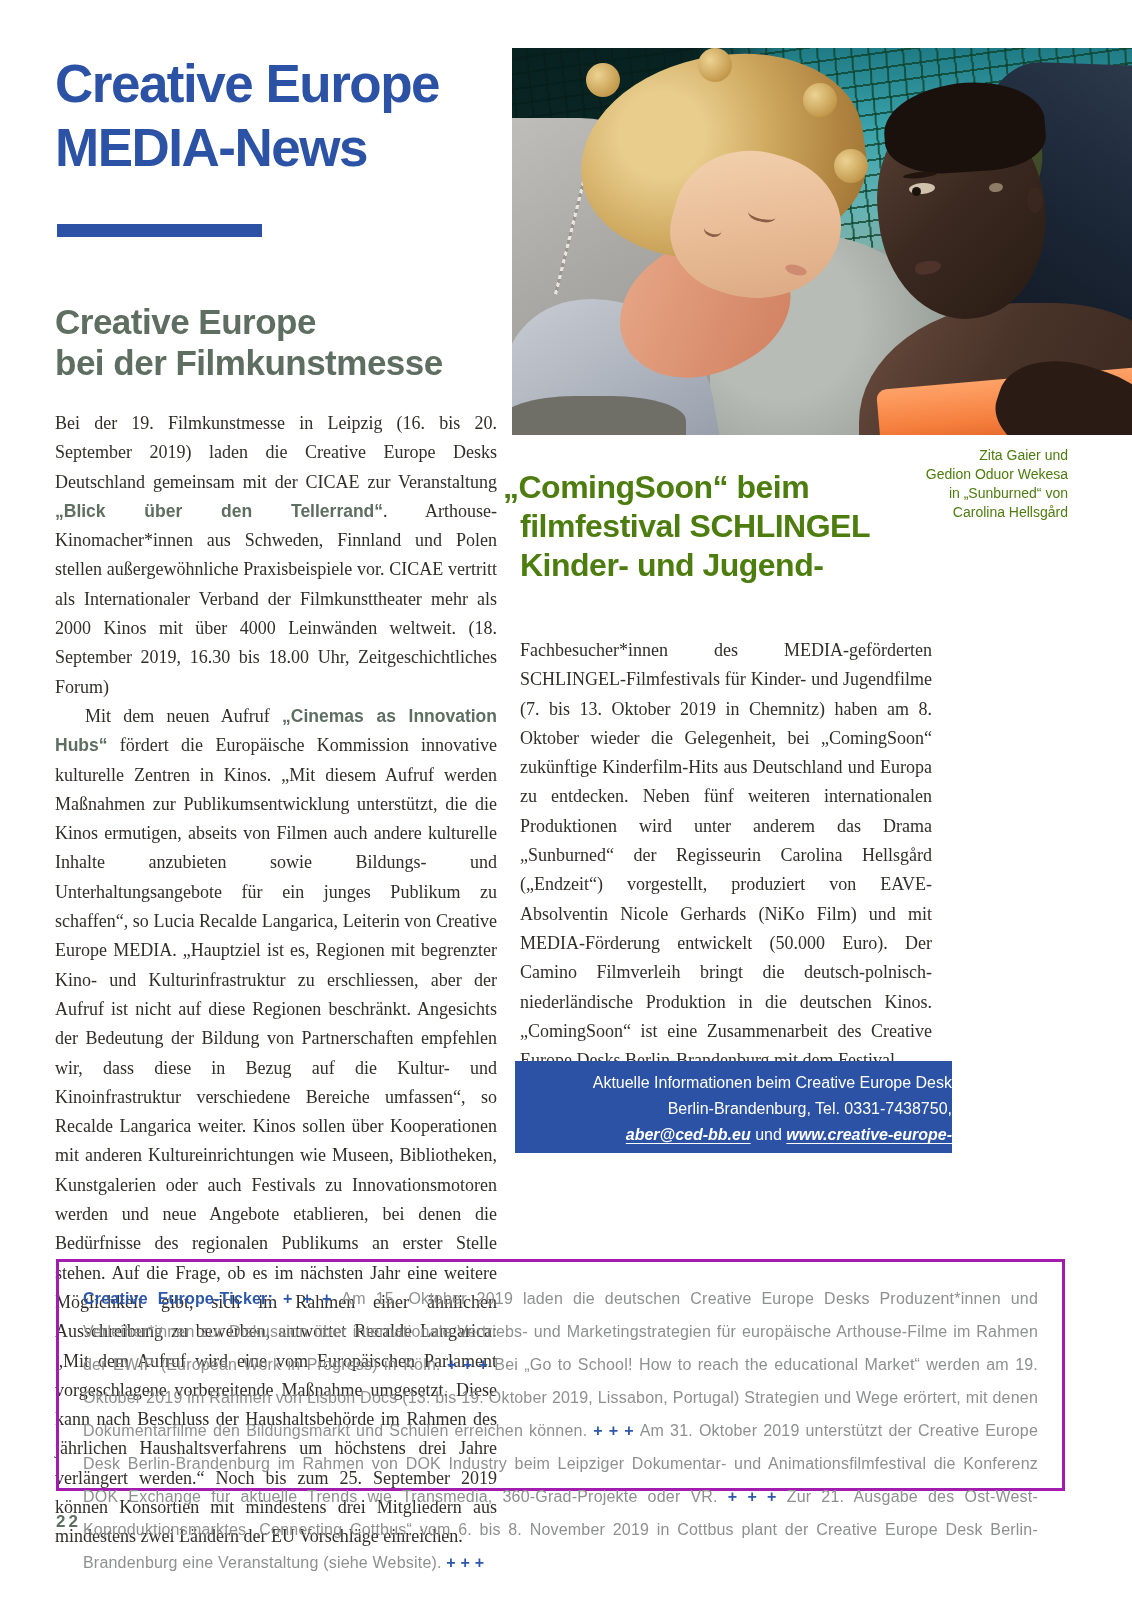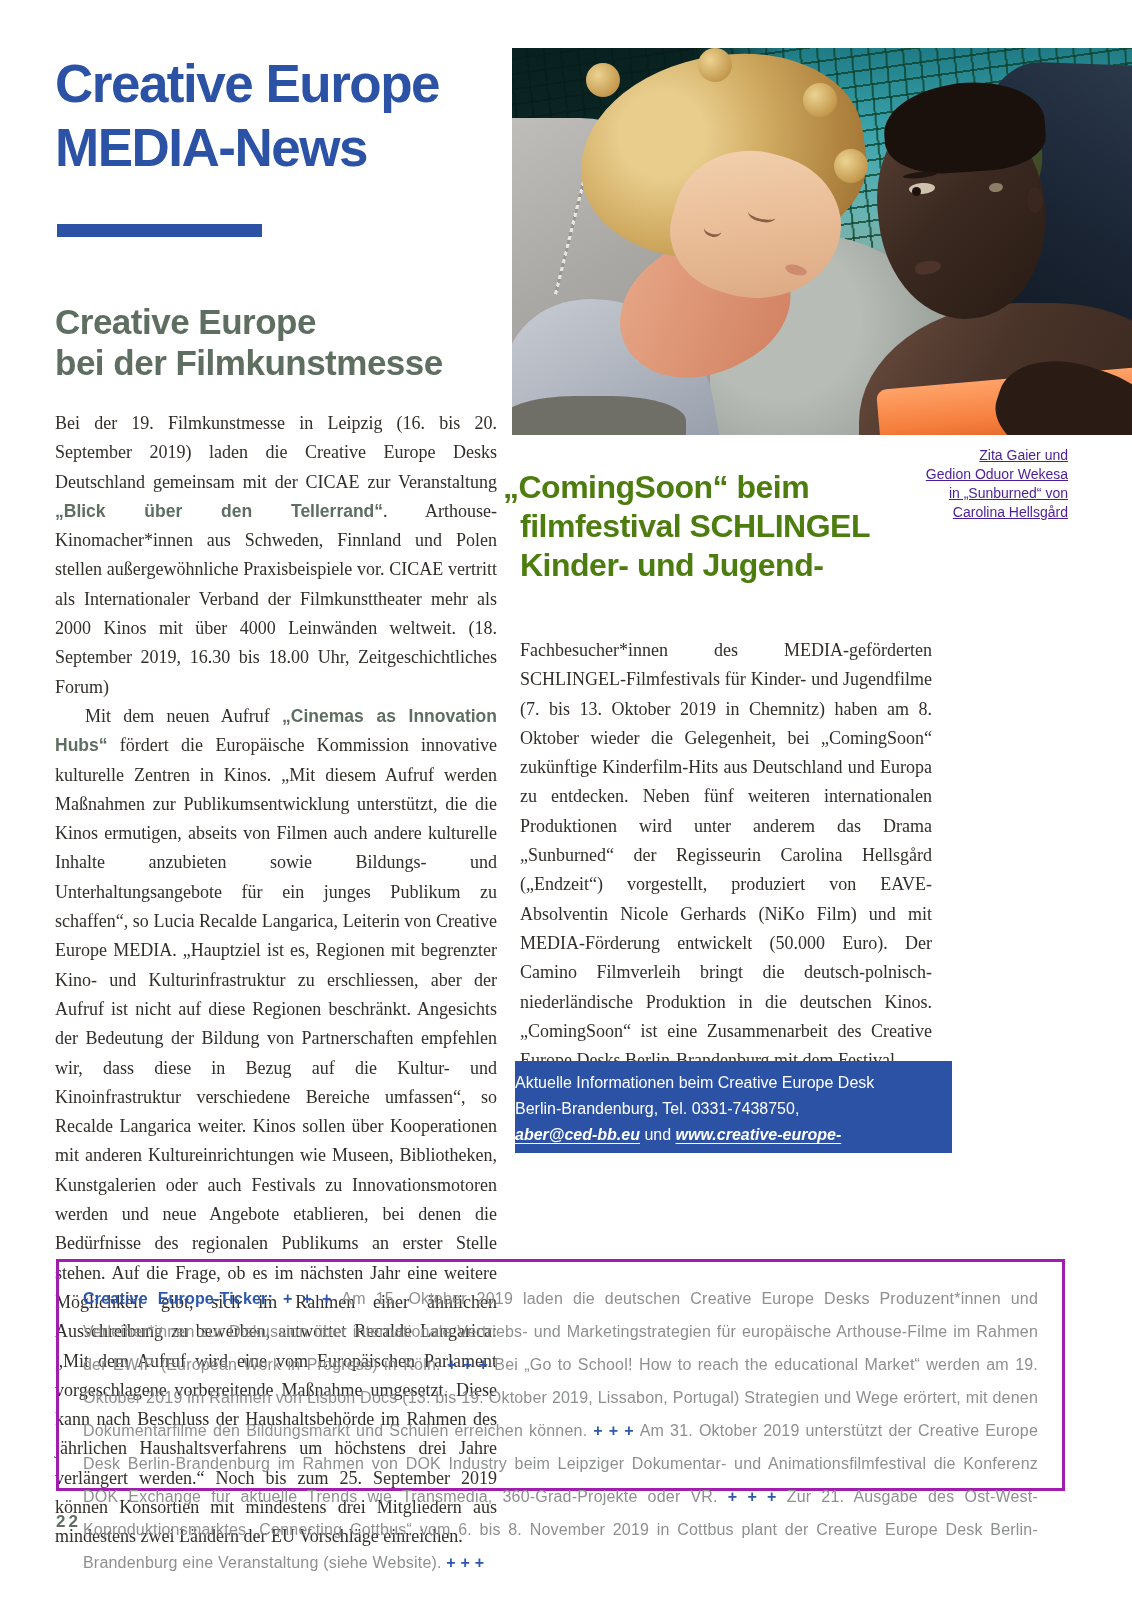--- a/index.html
+++ b/index.html
@@ -70,21 +70,21 @@
   .ph-boy-eye { left:64%; top:35%; width:26px; height:11px; background:#cfc3ad; border-radius:50%; transform:rotate(-4deg); }
   .ph-boy-pupil { left:64.5%; top:35.8%; width:9px; height:9px; background:#1c120c; border-radius:50%; }
   .ph-boy-eye2 { left:77%; top:35%; width:14px; height:9px; background:#8d7c66; border-radius:50%; transform:rotate(-6deg); }
   .ph-boy-lips { left:65%; top:55%; width:26px; height:13px; background:#4e332a; border-radius:45% 55% 60% 40%; transform:rotate(-8deg); }
   .ph-dark-bl { left:-2%; bottom:-6%; width:30%; height:16%; background:#6f6f68; border-radius:40%; }
   .ph-arm-br { right:-4%; bottom:-8%; width:26%; height:26%; background:#2a1c14; border-radius:50% 40% 0 40%; transform:rotate(18deg); }
 
   
   .caption {
     position:absolute; left:828px; top:446px; width:240px;
-    text-align:right; font:14px/19px "Liberation Sans", sans-serif; color:#4c1d95;text-decoration:underline;
+    text-align:right; font:14px/19px "Liberation Sans", sans-serif; color:#4d7c0f;
   }
 
   
   .heading-right {
     position:absolute; left:503px; top:468px; margin:0;
     font:bold 32px/39px "Liberation Sans", sans-serif;
     color:#4d7c0f; letter-spacing:-0.5px;
   }
   .heading-right span { display:block; }
   .heading-right span.ind { padding-left:17px; }
@@ -95,21 +95,21 @@
   .body-right p { margin:12px; }
   .schlingel-link {
     display:inline-block; margin-top:3px;
     font:italic bold 18px/24px "Liberation Sans", sans-serif;
     color:#3f463f; text-decoration:underline; text-underline-offset:3px; cursor:pointer;margin-left:8px;
   }
 
   
   .info-box {
     position:absolute; left:515px; top:1061px; width:437px; height:92px;
-    background:#2b52a4; color:#ffffff; text-align:left;
+    background:#2b52a4; color:#ffffff; text-align:right;
     font:16px/26px "Liberation Sans", sans-serif; padding-top:9px; box-sizing:border-box;
   }
   .info-box a {
     color:#ffffff; font-weight:bold; font-style:italic;
     text-decoration:underline; text-underline-offset:3px; cursor:pointer;
   }
 
   
   .ticker {
     position:absolute; left:56px; top:1259px; width:1009px; height:232px;

